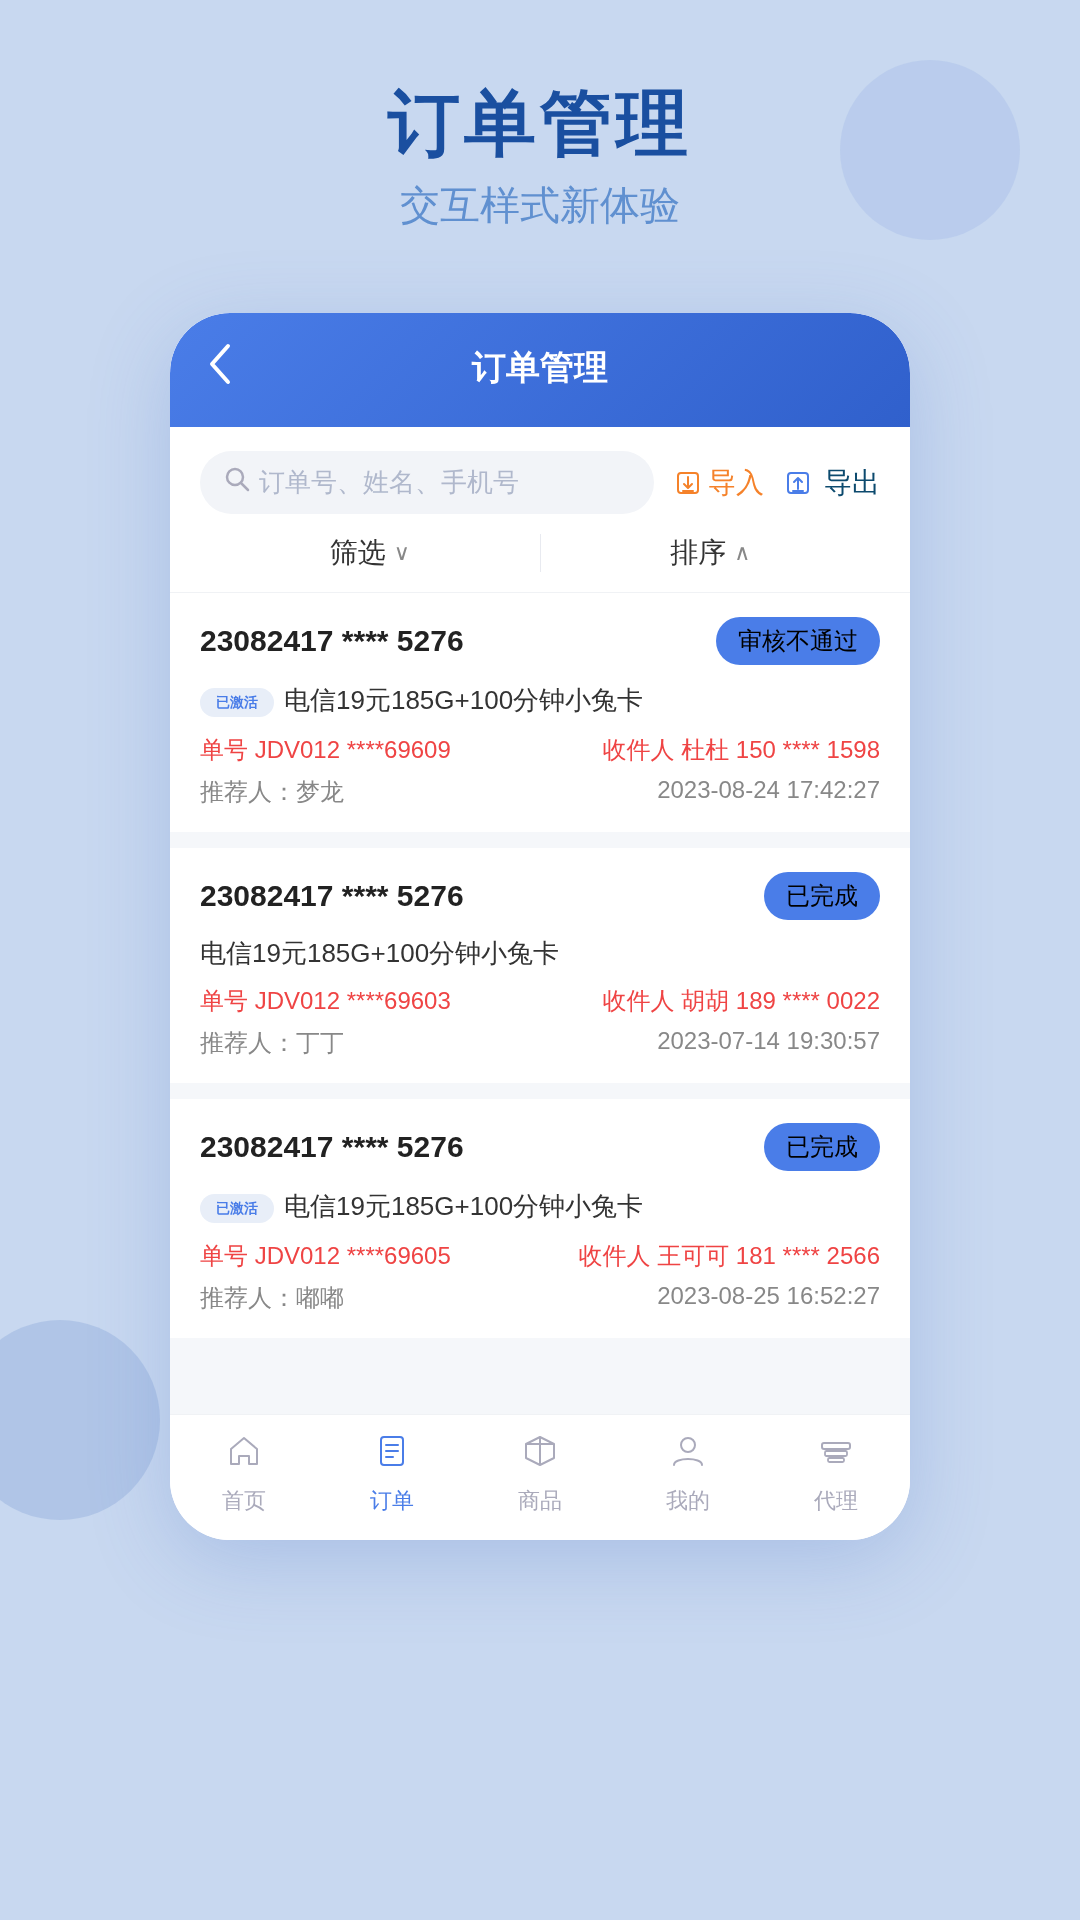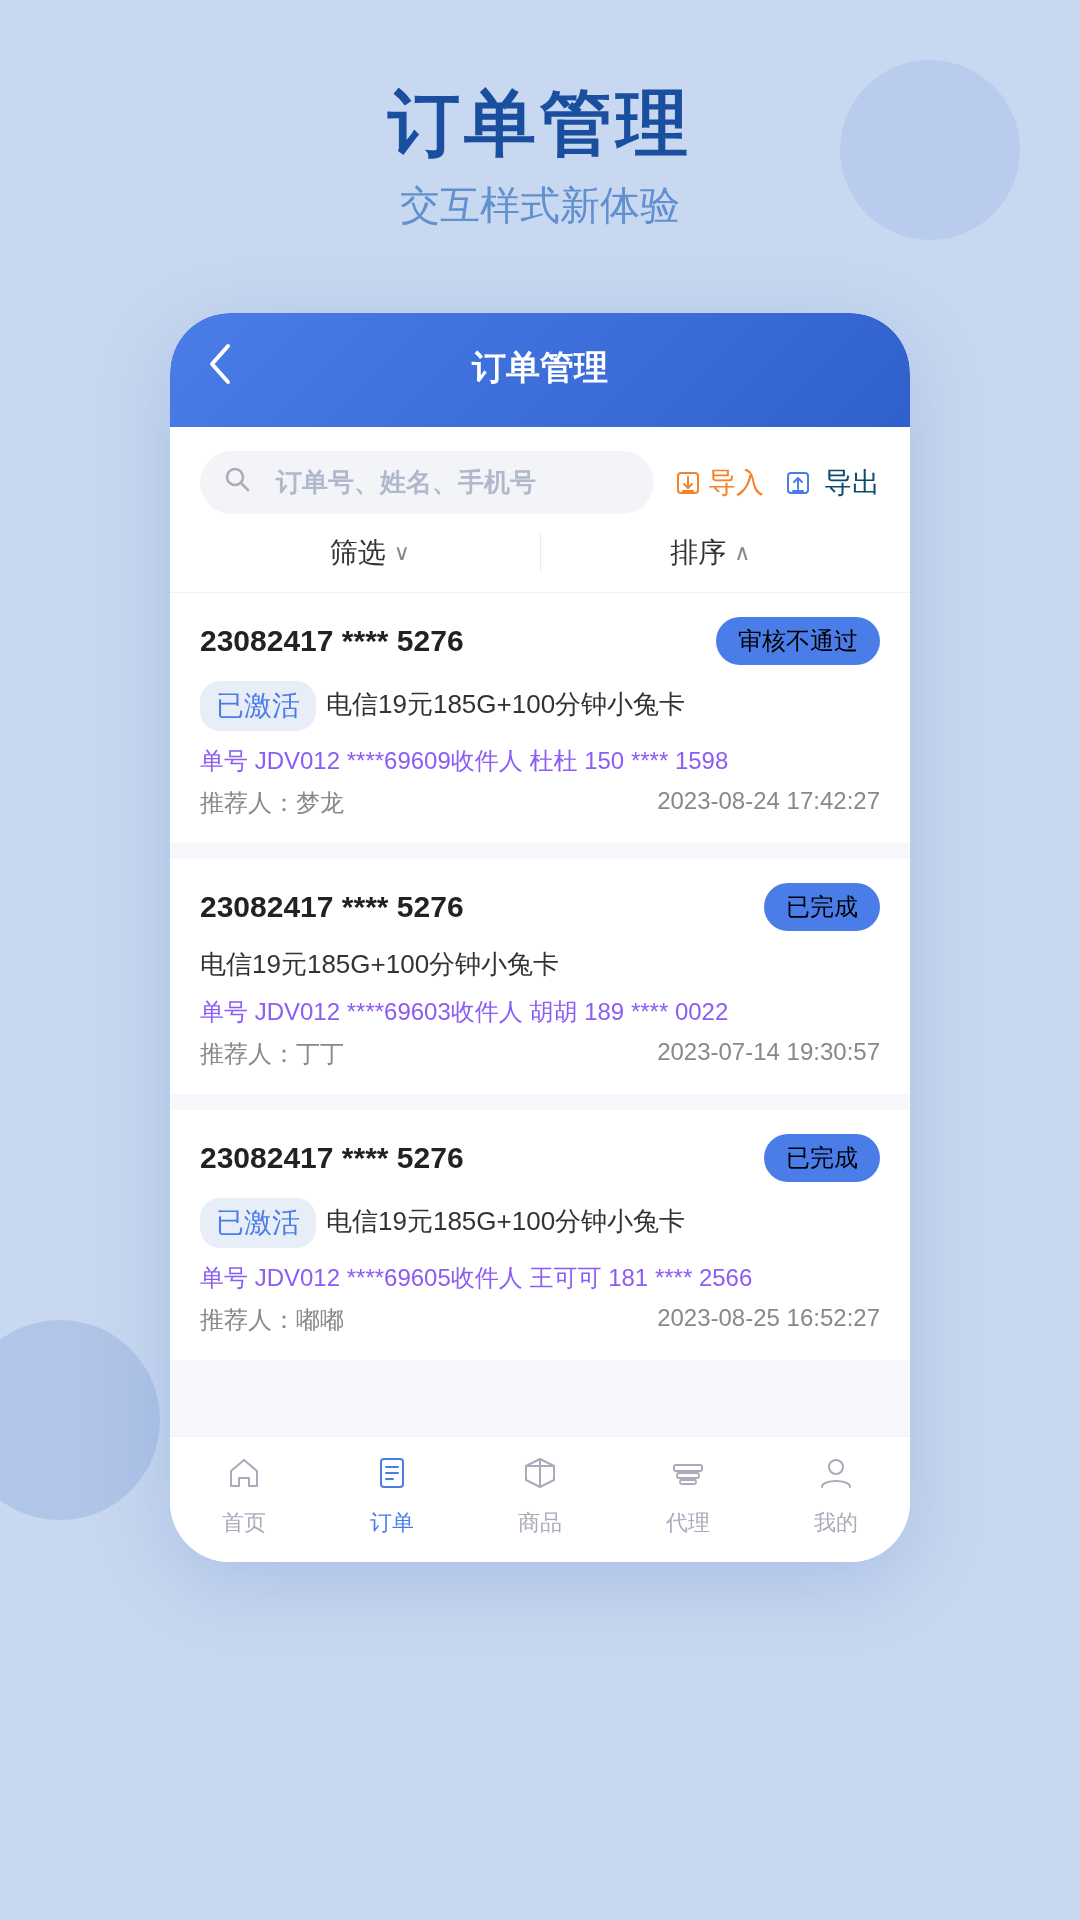--- a/index.html
+++ b/index.html
@@ -98,22 +98,21 @@
       align-items: center;
       gap: 20px;
     }
     .search-input-wrap {
       flex: 1;
       background: #f2f4f8;
       border-radius: 40px;
       display: flex;
       align-items: center;
       padding: 14px 24px;
-      gap: 26px;
-      font-weight: bold;
+      gap: 9px;
     }
     .search-icon-svg {
       color: #aab;
       font-size: 26px;
     }
     .search-input-text {
       color: #b0b8cc;
       font-size: 26px;
     }
     .action-btn {
@@ -181,39 +180,41 @@
     }
     .status-rejected { background: #4a7de8; }
     .status-completed { background: #4a7de8; }
 
     .activated-tag {
       display: inline-block;
       background: #e8eef8;
       color: #4a7de8;
       border-radius: 20px;
       padding: 4px 16px;
-      font-size: 28px;
+      font-size: 14px;
       margin-right: 10px;
       vertical-align: middle;
+      font-weight: bold;
     }
     .product-name {
       font-size: 26px;
       color: #333;
       margin-bottom: 14px;
       line-height: 1.5;
     }
     .product-name-no-tag {
       font-size: 26px;
       color: #333;
       margin-bottom: 14px;
     }
     .order-detail-row {
       display: flex;
+      justify-content: space-between;
       font-size: 24px;
-      color: #8b5cf6;
+      color: #ef4444;
       margin-bottom: 10px;
     }
     .order-footer-row {
       display: flex;
       justify-content: space-between;
       font-size: 24px;
       color: #888;
     }
 
     
@@ -396,33 +397,33 @@
           <path d="M18 4 L18 32" stroke="#aab" stroke-width="2"></path>
           <path d="M4 11 L32 11" stroke="#aab" stroke-width="2"></path>
         </svg>
       </span>
       <span class="nav-label">商品</span>
     </div>
 
     <div class="nav-item">
       <span class="nav-icon">
         <svg width="36" height="36" viewBox="0 0 36 36" fill="none">
+          <circle cx="18" cy="12" r="7" stroke="#aab" stroke-width="2" fill="none"></circle>
+          <path d="M4 32 C4 24 32 24 32 32" stroke="#aab" stroke-width="2" fill="none" stroke-linecap="round"></path>
+        </svg>
+      </span>
+      <span class="nav-label">我的</span>
+    </div>
+
+    <div class="nav-item">
+      <span class="nav-icon">
+        <svg width="36" height="36" viewBox="0 0 36 36" fill="none">
           <rect x="4" y="10" width="28" height="6" rx="2" stroke="#aab" stroke-width="2" fill="none"></rect>
           <rect x="7" y="18" width="22" height="5" rx="1.5" stroke="#aab" stroke-width="1.8" fill="none"></rect>
           <rect x="10" y="25" width="16" height="4" rx="1.5" stroke="#aab" stroke-width="1.8" fill="none"></rect>
         </svg>
       </span>
       <span class="nav-label">代理</span>
     </div>
 
-    <div class="nav-item">
-      <span class="nav-icon">
-        <svg width="36" height="36" viewBox="0 0 36 36" fill="none">
-          <circle cx="18" cy="12" r="7" stroke="#aab" stroke-width="2" fill="none"></circle>
-          <path d="M4 32 C4 24 32 24 32 32" stroke="#aab" stroke-width="2" fill="none" stroke-linecap="round"></path>
-        </svg>
-      </span>
-      <span class="nav-label">我的</span>
-    </div>
-
   </div>
 
 </div>
 
 </body></html>

